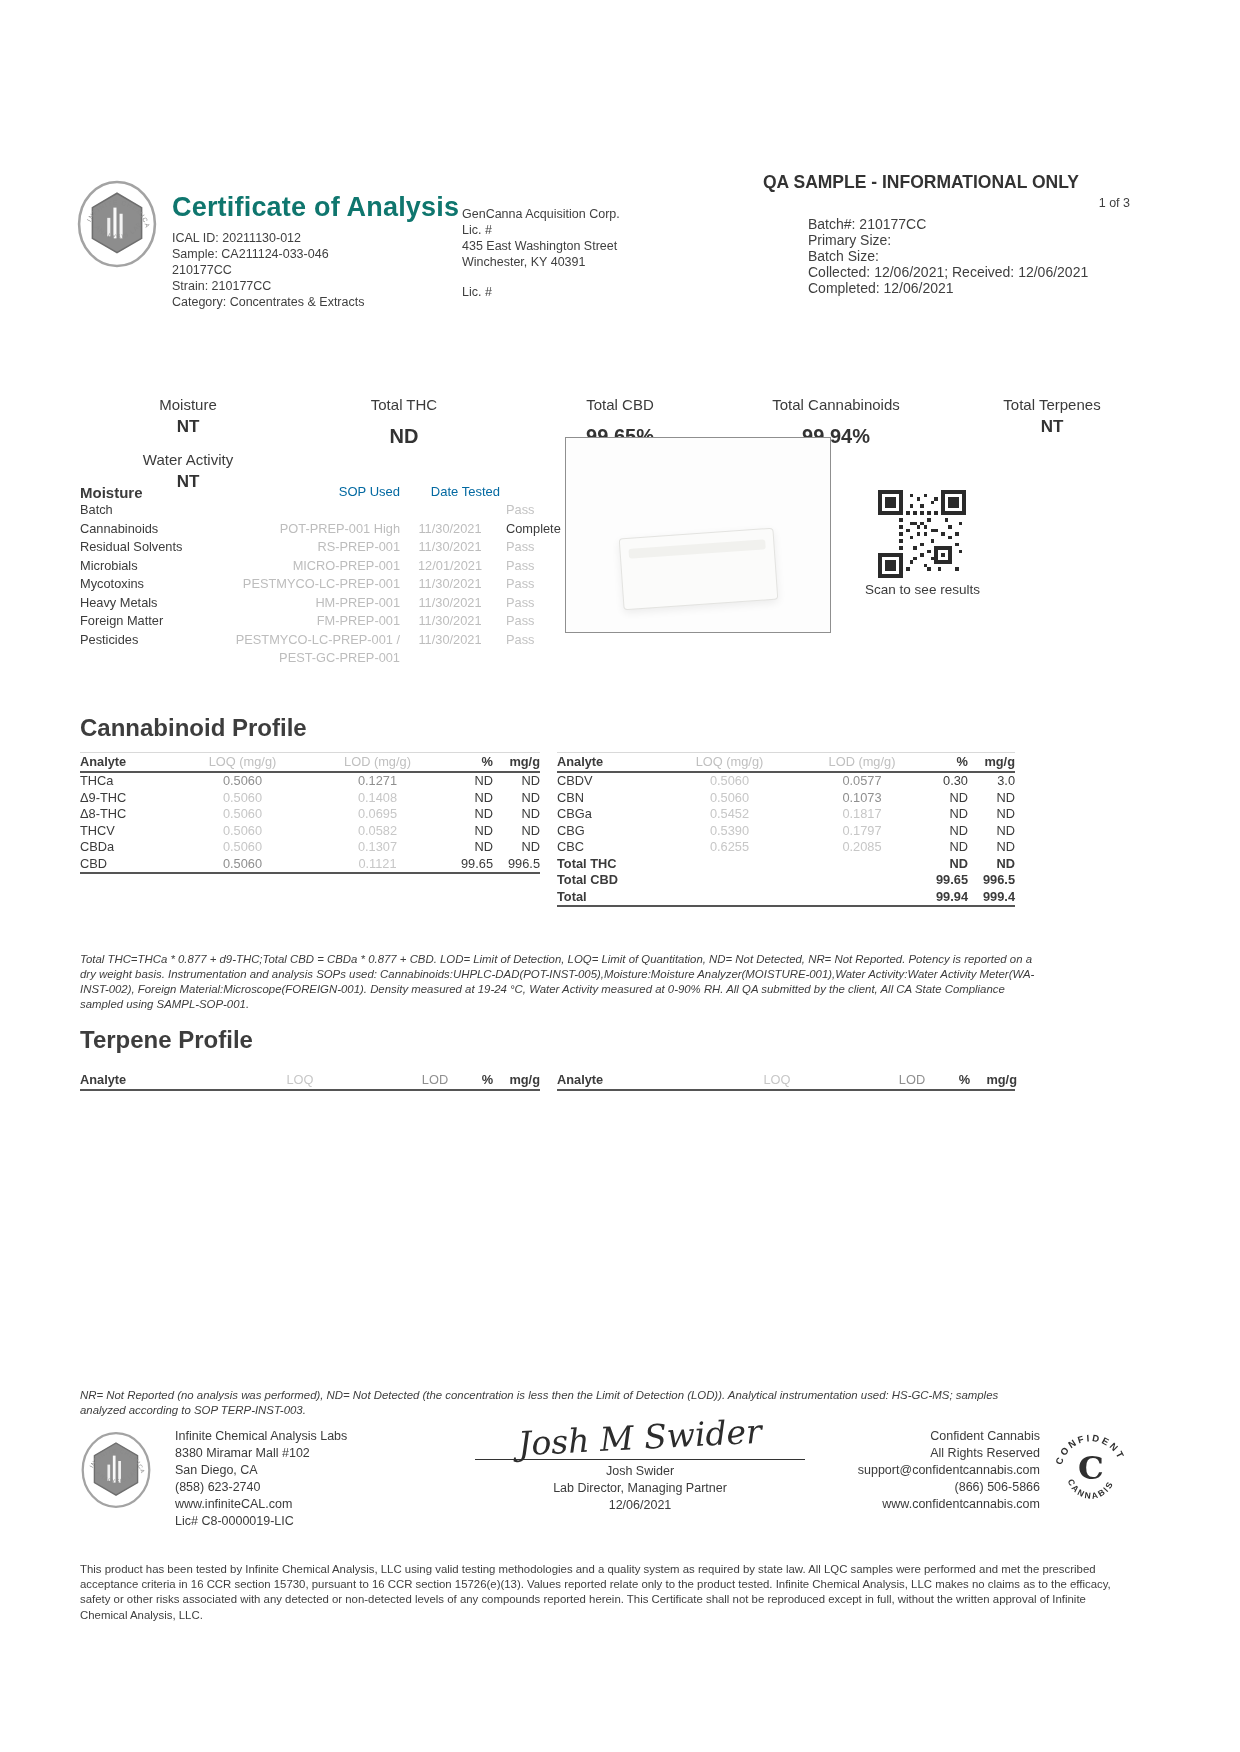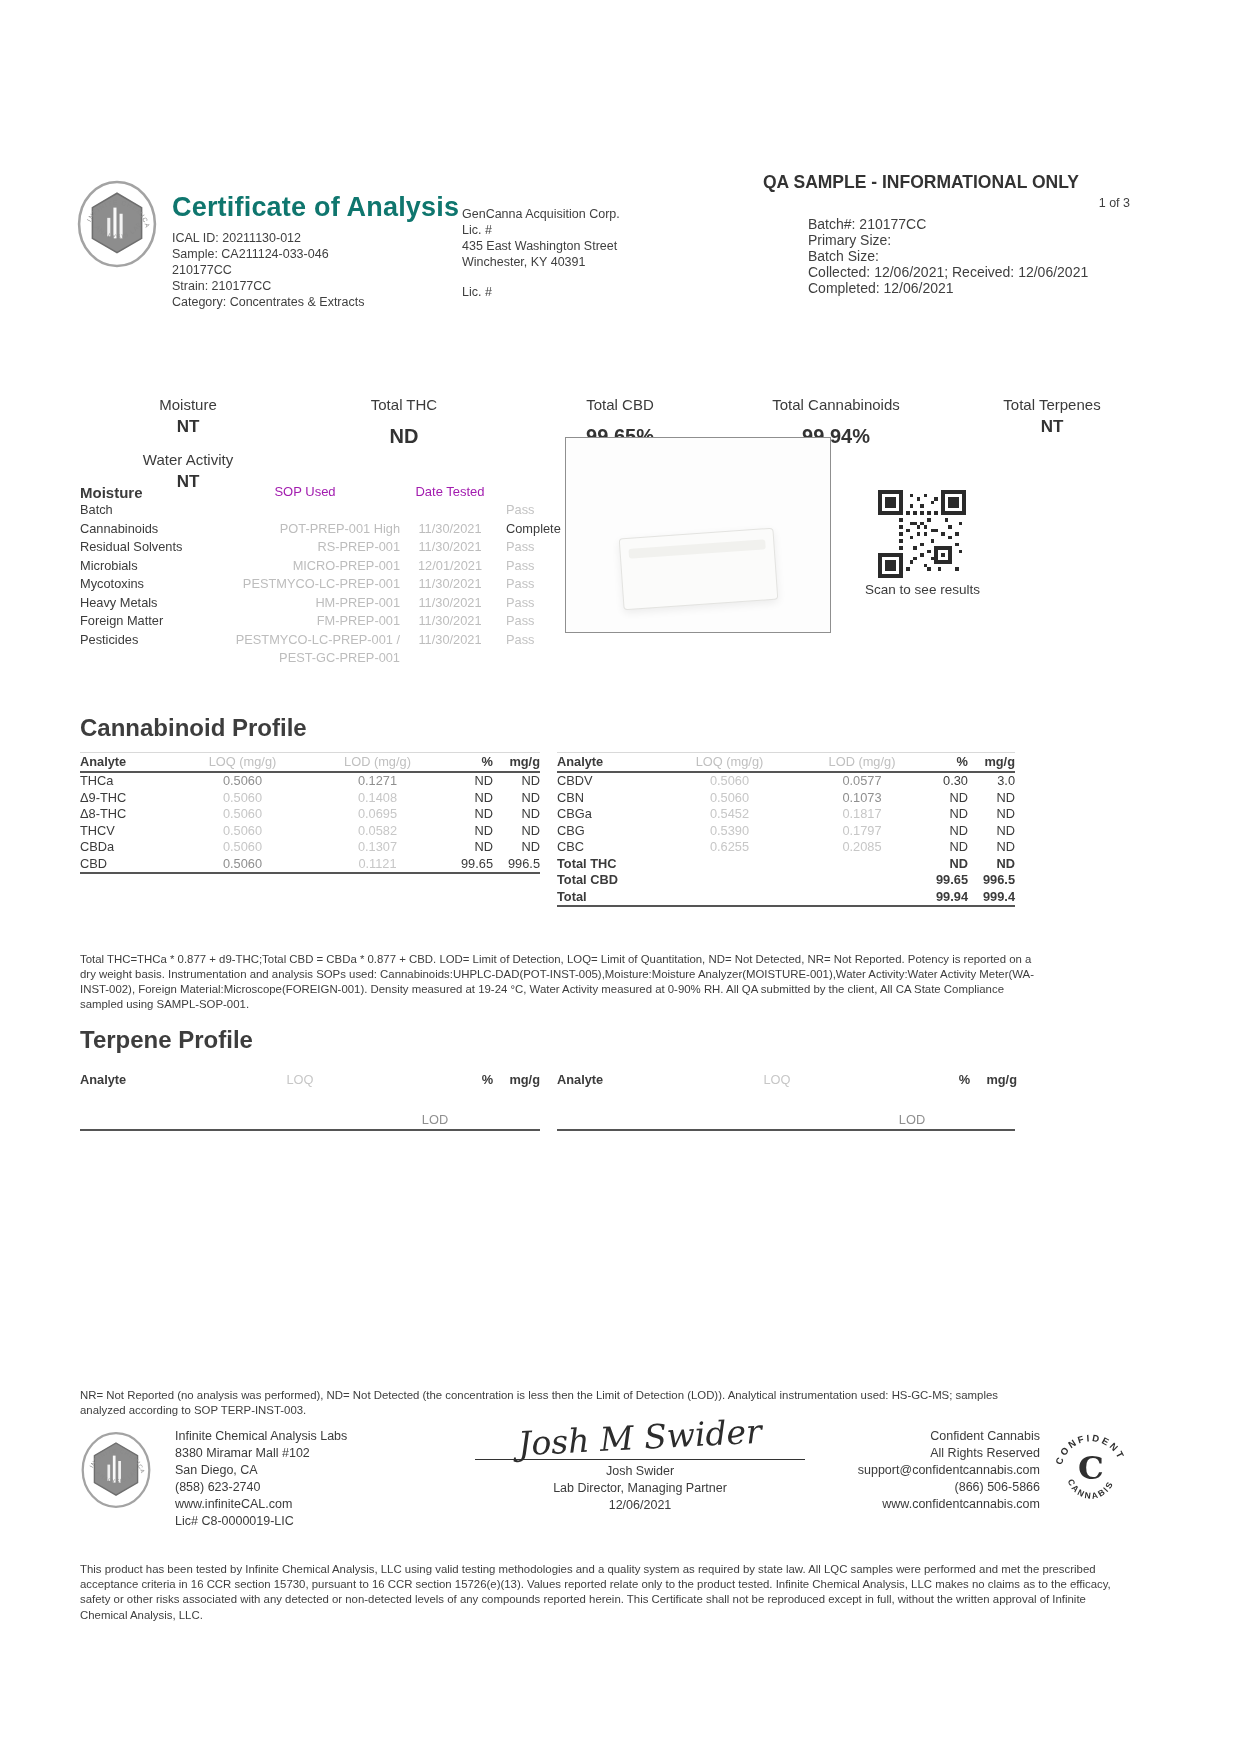--- a/index.html
+++ b/index.html
@@ -21,21 +21,21 @@
   .stats { display:flex; width:1080px; }
   .stat { flex:1; text-align:center; }
   .stat-label { font-size:15px; color:#3b3b3b; }
   .stat-value-big { font-size:20px; font-weight:bold; margin-top:12px; color:#333; }
   .stat-value-sm { font-size:17px; font-weight:bold; margin-top:4px; color:#333; }
   .stat .second-label { margin-top:14px; }
 
   
   .summary-head { display:grid; grid-template-columns:130px 190px 100px 60px; font-size:13px; }
   .summary-head .h0 { font-weight:bold; font-size:15px; color:#3b3b3b; }
-  .summary-head .hg { color:#a21caf; text-align:center; }
+  .summary-head .hg { color:#0369a1; text-align:right; }
   .sum-row { display:grid; grid-template-columns:130px 190px 100px 60px; font-size:12.8px; line-height:18.5px; }
   .sum-name { color:#3b3b3b; }
   .sum-sop { color:#bdbdbd; text-align:right; }
   .sum-date { color:#bdbdbd; text-align:center; }
   .sum-status { color:#c3c3c3; padding-left:6px; }
   .sum-status.st-dark { color:#3b3b3b; }
 
   
   .photo-box { border:1px solid #8f8f8f; background:#fdfdfd; }
   .packet { position:absolute; left:55px; top:95px; width:155px; height:72px; background:#fbfbfa;
@@ -59,28 +59,28 @@
   .ct-row.tot .c-analyte { font-weight:bold; }
   .c-loq, .c-lod { text-align:center; }
   .h-gray { color:#c0c0c0; }
   .c-pct, .c-mgg { text-align:right; font-weight:bold; color:#3b3b3b; }
   .ct-row .c-pct, .ct-row .c-mgg { font-weight:normal; }
   .ct-row.tot .c-pct, .ct-row.tot .c-mgg { font-weight:bold; }
   .val-dim { color:#c7c7c7; }
   .val-mid { color:#8f8f8f; }
   .ct-bottom { border-bottom:2px solid #555; }
 
-  .notes, .footnote { font-size:11.4px; line-height:15px; color:#3d3d3d; }
+  .notes, .footnote { font-size:11.4px; line-height:15px; color:#3d3d3d;font-style:italic; }
 
   
   .ttable-head { display:grid; grid-template-columns:120px 200px 70px 35px 35px; font-size:12.8px;
                  border-bottom:2px solid #555; padding-bottom:2px; }
   .t-analyte { font-weight:bold; color:#3b3b3b; }
   .t-loq { text-align:center; color:#c7c7c7; }
-  .t-lod { text-align:center; color:#8f8f8f;margin-top:40px; }
+  .t-lod { text-align:center; color:#8f8f8f; }
   .t-pct { text-align:center; font-weight:bold; }
   .t-mgg { text-align:right; font-weight:bold; }
 
   
   .f-lines div { font-size:12.5px; line-height:17px; color:#3b3b3b; }
   .f-center { text-align:center; width:340px; }
   .signature { font-family:"DejaVu Serif", serif; font-style:italic; font-size:33px; color:#2c2c2c;
                transform:rotate(-3deg); display:inline-block; }
   .sig-line { border-top:1.5px solid #333; width:330px; margin:2px auto 3px; }
   .f-right { text-align:right; }

